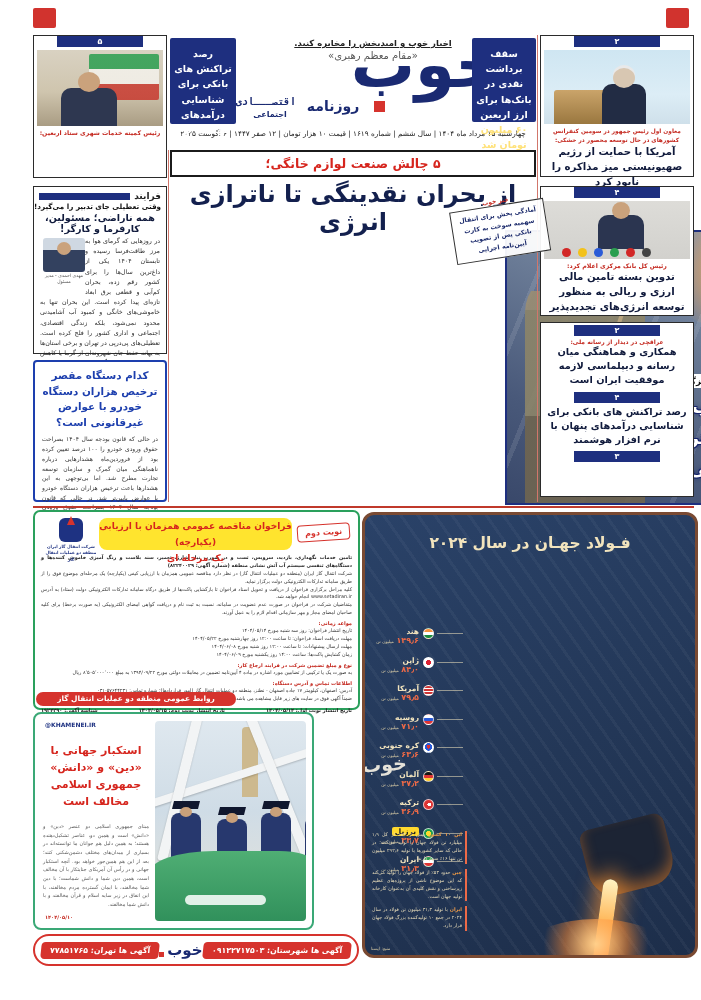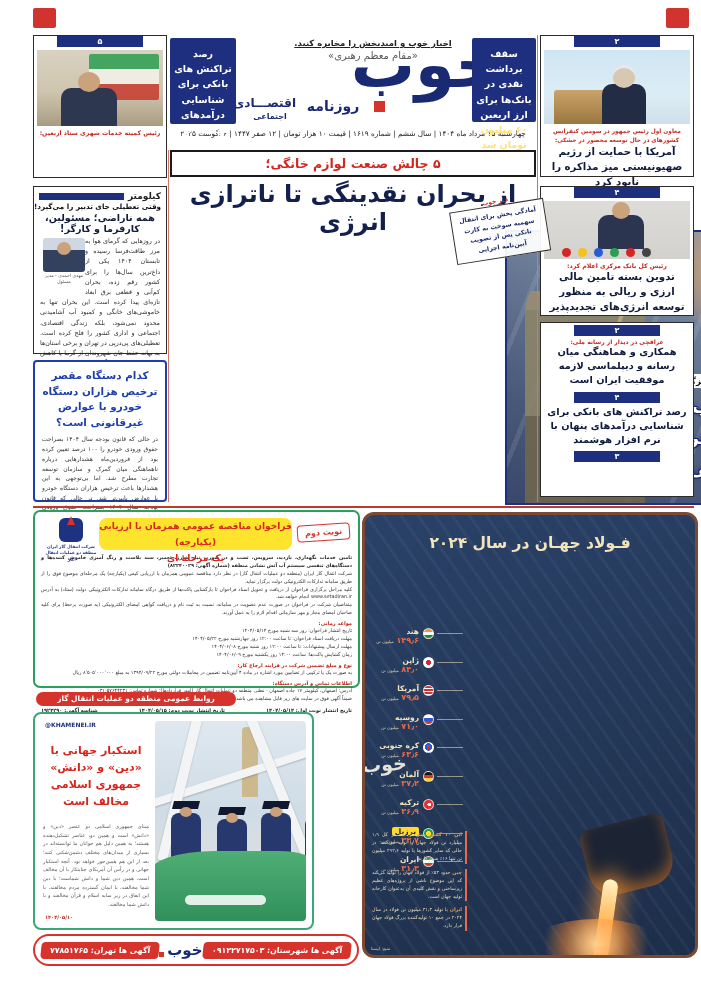--- a/index.html
+++ b/index.html
@@ -58,21 +58,21 @@
   .grad{position:absolute;bottom:64px;width:30px;height:44px;background:#27386e;border-radius:8px 8px 0 0;}
   .grad::before{content:"";position:absolute;top:-12px;left:2px;width:26px;height:8px;background:#10172e;transform:skewX(-14deg);}
   .grad::after{content:"";position:absolute;top:-6px;left:9px;width:12px;height:10px;border-radius:50%;background:#c9a07a;}
   
   .ed-body{font-size:6.3px;line-height:1.62;text-align:justify;color:#2e2e2e;padding:2px 6px;}
   .auth{float:left;width:42px;margin:2px 0 2px 3px;}
   .auth .ph{height:34px;background:linear-gradient(180deg,#cfd8e2 0%,#cfd8e2 35%,#33415f 35%);border-radius:3px;position:relative;}
   .auth .ph i{position:absolute;left:50%;top:4px;transform:translateX(-50%);width:14px;height:13px;border-radius:50%;background:#caa27c;}
   .auth .cp{font-size:4.6px;color:#555;text-align:center;line-height:1.4;margin-top:1px;}
   
-  .tender{position:absolute;left:33px;top:510px;width:327px;height:178px;border:2.5px solid #2aa05c;border-radius:7px;background:#fff;padding:4px 6px;}
+  .tender{position:absolute;left:33px;top:510px;width:327px;height:200px;border:2.5px solid #2aa05c;border-radius:7px;background:#fff;padding:4px 6px;}
   .t-banner{position:absolute;left:64px;right:66px;top:6px;height:32px;background:#ffe42e;border-radius:8px;
             color:#d6251d;font-weight:900;font-size:9px;text-align:center;line-height:1.75;padding-top:1px;}
   .t-badge{position:absolute;right:8px;top:12px;border:1.5px solid #d6332d;border-radius:4px;color:#d6332d;
            font-weight:bold;font-size:8px;padding:3px 7px;transform:rotate(-4deg);background:#fff;}
   .t-logo{position:absolute;left:10px;top:6px;width:52px;text-align:center;}
   .t-logo .em{width:24px;height:24px;margin:0 auto;border-radius:6px;background:#1e3282;position:relative;}
   .t-logo .em::after{content:"";position:absolute;left:8px;top:-6px;width:0;height:0;border:4px solid transparent;border-bottom:9px solid #d6332d;}
   .t-logo .cp{font-size:4.2px;color:#1e3282;font-weight:bold;line-height:1.5;margin-top:2px;}
   .t-body{margin-top:38px;font-size:4.9px;line-height:1.62;color:#3c3c3c;text-align:justify;}
   .t-sec{color:#c4281f;font-weight:bold;font-size:5.1px;margin-top:2px;}
@@ -131,21 +131,21 @@
 <div class="corner" style="left:33px;top:8px;"></div>
 
 <div class="abs" style="left:288px;top:38px;width:170px;text-align:center;">
   <div style="font-size:8.5px;font-weight:bold;color:#222;text-decoration:underline;">اخبار خوب و امیدبخش را مخابره کنید.</div>
   <div style="font-size:10px;color:#555;margin-top:2px;">«مقام معظم رهبری»</div>
 </div>
 <div class="abs logo-word" style="left:340px;top:22px;width:172px;font-size:64px;text-align:center;line-height:86px;">خوب</div>
 <div class="abs" style="left:300px;top:98px;width:66px;font-size:14px;font-weight:bold;color:#1a2a72;text-align:center;">روزنامه</div>
 <div class="abs" style="left:374px;top:101px;width:11px;height:11px;background:#d6332d;"></div>
 <div class="abs" style="left:244px;top:96px;width:52px;text-align:center;color:#1a2a72;font-weight:bold;">
-  <div style="font-size:12px;letter-spacing:1px;">اقتصـــادی</div>
+  <div style="font-size:10px;letter-spacing:1px;font-family:Liberation Mono, monospace;">اقتصـــادی</div>
   <div style="font-size:8px;margin-top:2px;">اجتماعی</div>
 </div>
 <div class="abs" style="left:170px;top:129px;width:366px;text-align:center;font-size:7.3px;color:#222;">چهارشنبه ۱۵ مرداد ماه ۱۴۰۴ | سال ششم | شماره ۱۶۱۹ | قیمت ۱۰ هزار تومان | ۱۲ صفر ۱۴۴۷ | ۶ آگوست ۲۰۲۵</div>
 
 <div class="promo" style="left:170px;top:38px;width:66px;height:86px;">رصد تراکنش های بانکی برای شناسایی درآمدهای پنهان با نرم افزار هوشمند</div>
 <div class="promo" style="left:472px;top:38px;width:64px;height:84px;">
   <span>سقف برداشت نقدی در بانک‌ها برای ارز اربعین</span>
   <span style="color:#ffe27a;display:block;">۶۰ میلیون تومان شد</span>
 </div>
 
@@ -155,21 +155,21 @@
     <div class="flag"></div>
     <div class="sil" style="left:24px;bottom:0;width:56px;height:38px;">
         <i class="hd"></i>
       </div>
   </div>
   <div class="kick-red" style="font-size:6.2px;">رئیس کمیته خدمات شهری ستاد اربعین:</div>
 </div>
 
 <div class="cbox" style="left:33px;top:186px;width:134px;height:168px;">
   <div style="display:flex;align-items:center;padding:4px 5px 1px;">
-    <span style="font-size:9px;font-weight:bold;color:#222;">کیلومتر</span>
+    <span style="font-size:9px;font-weight:bold;color:#222;">فرایند</span>
     <span style="flex:1;height:7px;background:#1e2f7f;margin-right:4px;"></span>
   </div>
   <div style="font-size:7.2px;font-weight:bold;text-align:left;color:#111;">وقتی تعطیلی جای تدبیر را می‌گیرد!</div>
   <div style="font-size:9.6px;font-weight:900;text-align:center;color:#101a3c;margin-top:1px;">همه ناراضی؛ مسئولین، کارفرما و کارگر!</div>
   <div class="ed-body">
     <span class="auth">
       <span class="ph" style="display:block;">
           <i></i>
         </span>
       <span class="cp" style="display:block;">مهدی احمدی - مدیر مسئول</span>

